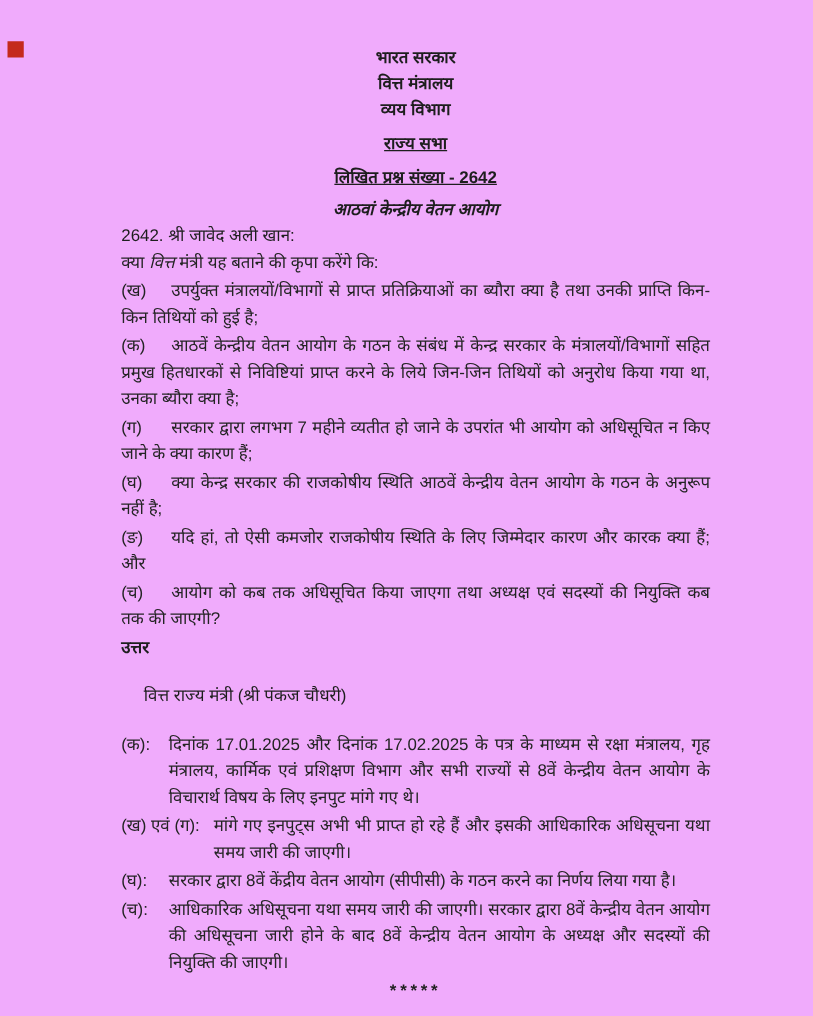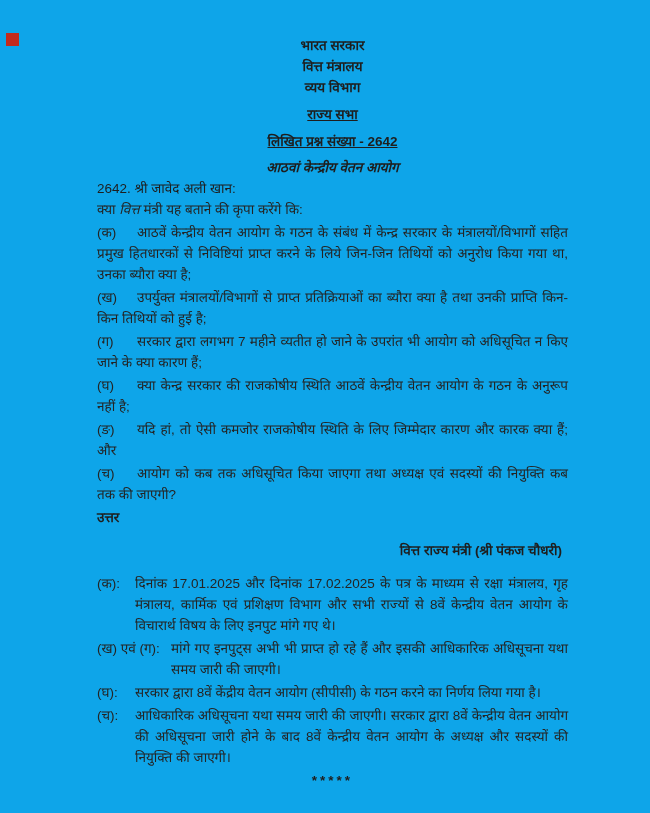--- a/index.html
+++ b/index.html
@@ -1,20 +1,20 @@
 <!DOCTYPE html>
 <html lang="hi"><head>
 <meta charset="utf-8">
 <style>
   html, body { margin: 0; padding: 0; background: #ffffff; }
   .page {
     position: relative;
     width: 650px;
     height: 813px;
-    background: #0ea5e9;
+    background: #f0abfc;
     font-family: "Liberation Sans", sans-serif;
     color: #242424;
     overflow: hidden;
   }
   .red-stamp {
     position: absolute;
     left: 6px;
     top: 33px;
     width: 13px;
     height: 13px;
@@ -55,23 +55,23 @@
     display: inline-block;
     width: 40px;
     text-indent: 0;
   }
   .answer-head {
     font-weight: 700;
     margin: 2px 0 12px 0;
     color: #1e1e1e;
   }
   .minister-line {
-    text-align: right;
-    font-weight: 700;
-    margin: 6px;
+    text-align: left;
+    font-weight: 400;
+    margin: 18px;
     color: #1e1e1e;
   }
   .a-item {
     margin: 2px 0 0 0;
     padding-left: 38px;
     text-align: justify;
   }
   .a-item.first { margin-top: 12px; }
   .a-label {
     display: inline-block;
@@ -101,22 +101,22 @@
     <p class="hdr">वित्त मंत्रालय</p>
     <p class="hdr">व्यय विभाग</p>
     <p class="hdr gap7">राज्य सभा</p>
     <p class="hdr gap7">लिखित प्रश्न संख्या - 2642</p>
     <p class="hdr gap5">आठवां केन्द्रीय वेतन आयोग</p>
 
     <p class="asked">2642. श्री जावेद अली खान:</p>
 
     <p class="preamble"><span>क्या </span><span class="minister-name">वित्त</span><span> मंत्री यह बताने की कृपा करेंगे कि:</span></p>
 
+    <p class="q-item"><span class="q-label">(ख)</span><span>उपर्युक्त मंत्रालयों/विभागों से प्राप्त प्रतिक्रियाओं का ब्यौरा क्या है तथा उनकी प्राप्ति किन-किन तिथियों को हुई है;</span></p>
     <p class="q-item"><span class="q-label">(क)</span><span>आठवें केन्द्रीय वेतन आयोग के गठन के संबंध में केन्द्र सरकार के मंत्रालयों/विभागों सहित प्रमुख हितधारकों से निविष्टियां प्राप्त करने के लिये जिन-जिन तिथियों को अनुरोध किया गया था, उनका ब्यौरा क्या है;</span></p>
-    <p class="q-item"><span class="q-label">(ख)</span><span>उपर्युक्त मंत्रालयों/विभागों से प्राप्त प्रतिक्रियाओं का ब्यौरा क्या है तथा उनकी प्राप्ति किन-किन तिथियों को हुई है;</span></p>
     <p class="q-item"><span class="q-label">(ग)</span><span>सरकार द्वारा लगभग 7 महीने व्यतीत हो जाने के उपरांत भी आयोग को अधिसूचित न किए जाने के क्या कारण हैं;</span></p>
     <p class="q-item"><span class="q-label">(घ)</span><span>क्या केन्द्र सरकार की राजकोषीय स्थिति आठवें केन्द्रीय वेतन आयोग के गठन के अनुरूप नहीं है;</span></p>
     <p class="q-item"><span class="q-label">(ङ)</span><span>यदि हां, तो ऐसी कमजोर राजकोषीय स्थिति के लिए जिम्मेदार कारण और कारक क्या हैं; और</span></p>
     <p class="q-item"><span class="q-label">(च)</span><span>आयोग को कब तक अधिसूचित किया जाएगा तथा अध्यक्ष एवं सदस्यों की नियुक्ति कब तक की जाएगी?</span></p>
 
     <p class="answer-head">उत्तर</p>
     <p class="minister-line">वित्त राज्य मंत्री (श्री पंकज चौधरी)</p>
 
     <p class="a-item first"><span class="a-label">(क):</span><span>दिनांक 17.01.2025 और दिनांक 17.02.2025 के पत्र के माध्यम से रक्षा मंत्रालय, गृह मंत्रालय, कार्मिक एवं प्रशिक्षण विभाग और सभी राज्यों से 8वें केन्द्रीय वेतन आयोग के विचारार्थ विषय के लिए इनपुट मांगे गए थे।</span></p>
     <p class="a-item wide"><span class="a-label">(ख) एवं (ग):</span><span>मांगे गए इनपुट्स अभी भी प्राप्त हो रहे हैं और इसकी आधिकारिक अधिसूचना यथा समय जारी की जाएगी।</span></p>

